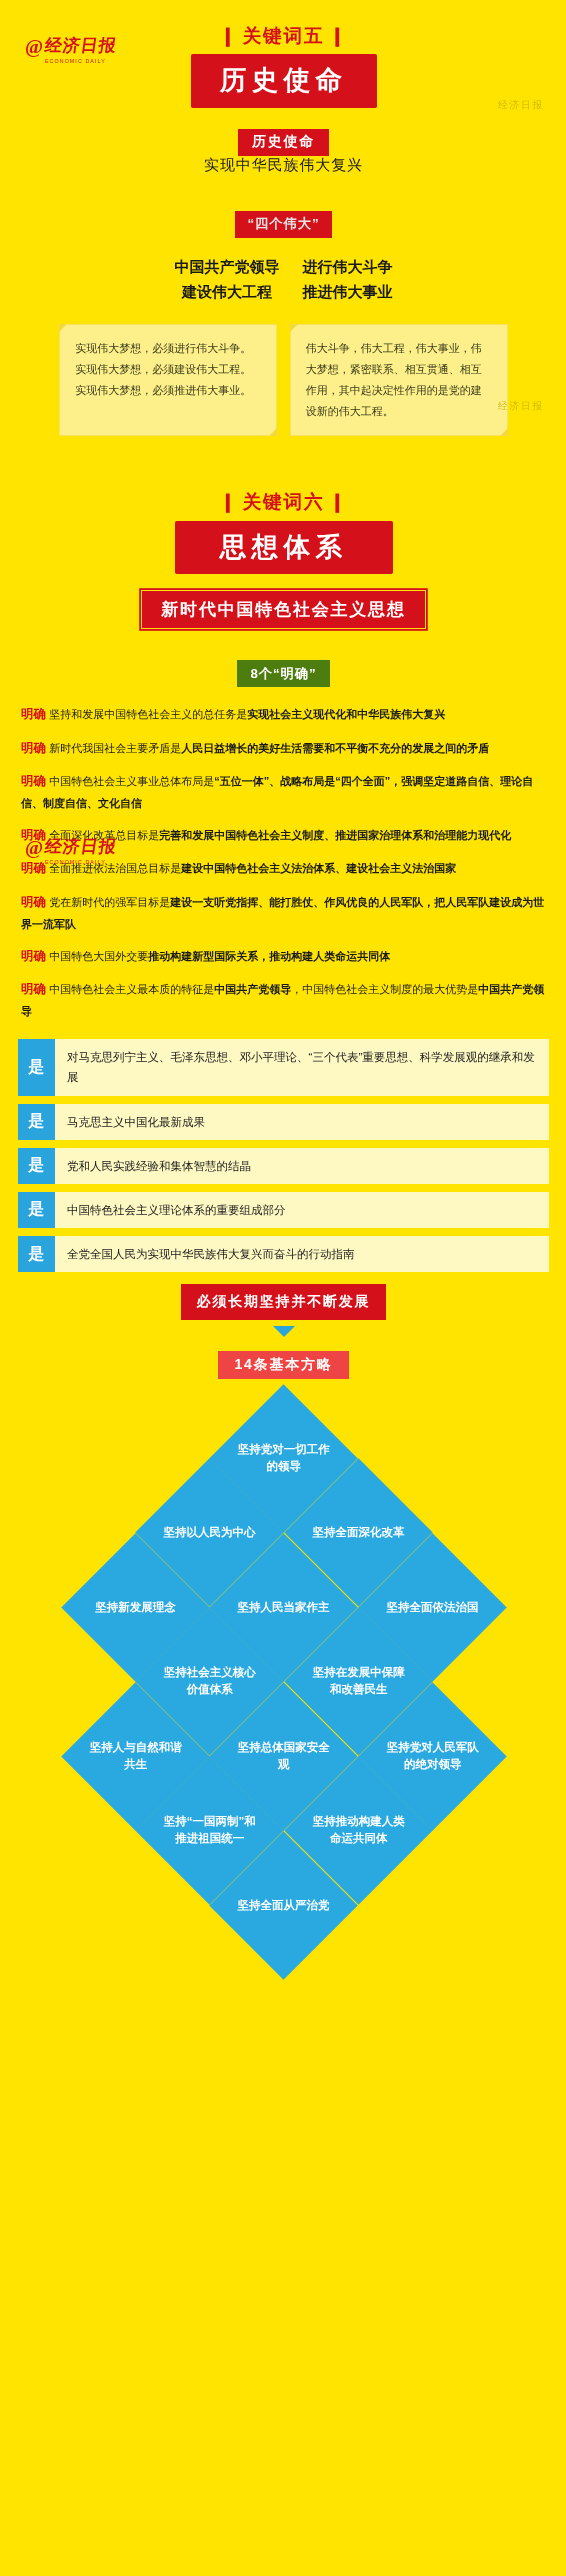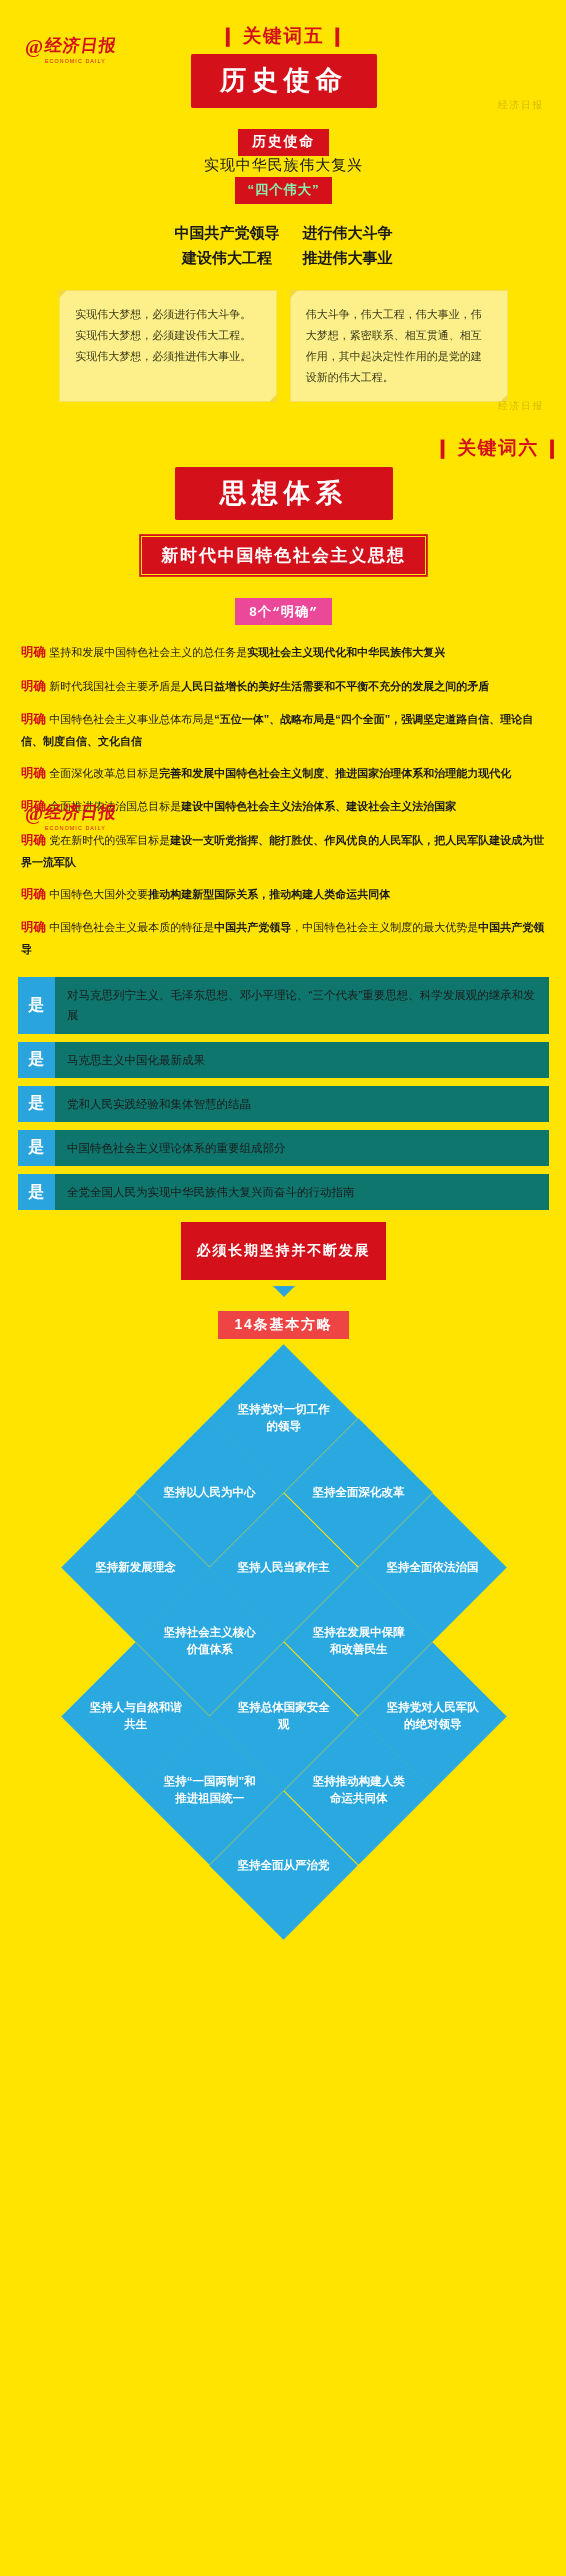--- a/index.html
+++ b/index.html
@@ -41,21 +41,21 @@
   .big-title.wide { width:218px; }
 
   .sub-chip {
     margin: 21px auto 0; display:table; background:#d4111b; color:#fff;
     font-size:14px; font-weight:bold; letter-spacing:1.8px; padding:4.4px 14px;
   }
   .center-text {
     text-align:center; font-size:15px; letter-spacing:0.9px;
   }
   .chip-quote {
-    margin: 2px auto 0; display:table; background:#d4111b; color:#86efac;
+    margin: 36px auto 0; display:table; background:#d4111b; color:#e5e5e5;
     font-size:13.3px; font-weight:bold; letter-spacing:0.9px; padding:4.4px 12.4px;
   }
   .four-great {
     margin-top:16px; display:flex; justify-content:center; gap:23px;
     text-align:center; font-size:15px; font-weight:bold; line-height:1.7;
   }
 
   .boxes {
     display:flex; justify-content:center; gap:12.4px; margin-top:19.5px;
   }
@@ -78,49 +78,49 @@
   
   .sec2 { background:#ffe400; padding: 7px 0 23px; position:relative; }
 
   .banner-red {
     margin: 16px auto 0; display:table; background:#d4111b; color:#fff;
     font-size:17px; font-weight:bold; letter-spacing:1.8px; padding:7px 19.5px;
     border:1.8px solid #ffe400; box-shadow:0 0 0 1.8px #d4111b;
   }
 
   .eight-chip {
-    margin: 23px auto 0; display:table; background:#ec4899; color:#fff;
-    font-size:13.3px; font-weight:bold; letter-spacing:0.9px; padding:4.4px 14px;font-family:Liberation Mono, monospace;
+    margin: 31px auto 0; display:table; background:#4d7c0f; color:#fff;
+    font-size:13.3px; font-weight:bold; letter-spacing:0.9px; padding:4.4px 14px;
   }
 
   .mz-list { margin: 16px 21px 0; }
   .mz-item {
     font-size:11px; line-height:1.85; margin-bottom:10.6px; color:#1a1a1a;
   }
   .mz-key {
     color:#d4111b; font-weight:bold; font-size:12.4px; margin-right:3.5px;
   }
   .mz-item b { font-weight:bold; }
 
   
   .shi-wrap { margin: 17.7px 17.7px 0; }
   .shi-row { display:flex; align-items:stretch; margin-bottom:8px; }
   .shi-badge {
     width:37px; background:#29a4dd; color:#fff; font-size:16px; font-weight:bold;
     display:flex; align-items:center; justify-content:center; flex:0 0 37px;
   }
   .shi-text {
-    flex:1; background:#0f766e; padding:8px 12.4px; font-size:11.5px; line-height:1.75;
+    flex:1; background:#fef9c3; padding:8px 12.4px; font-size:11.5px; line-height:1.75;
     display:flex; align-items:center;
   }
   .shi-row.tall .shi-text { line-height:1.75; }
 
   .must-chip {
     margin: 12.4px auto 0; display:table; background:#d4111b; color:#fff;
-    font-size:14px; font-weight:bold; letter-spacing:1.8px; padding:20px 16px;
+    font-size:14px; font-weight:bold; letter-spacing:1.8px; padding:9px 16px;
   }
   .arrow-down {
     width:0;height:0;margin:5.3px auto 0;
     border-left:11.5px solid transparent;border-right:11.5px solid transparent;
     border-top:11.5px solid #29a4dd;
   }
 
   
   .fourteen-chip {
     margin: 14px auto 0; display:table; background:#ef4444; color:#fff;
@@ -190,21 +190,21 @@
     <div class="logo-row" style="top:376px;">
       <div class="logo-box">
         <span class="logo-at">@</span>
         <div>
           <div class="logo-cn">经济日报</div>
           <div class="logo-en">ECONOMIC DAILY</div>
         </div>
       </div>
     </div>
 
-    <div class="kw-line" style="margin-top:0;text-align:right;">
+    <div class="kw-line" style="margin-top:20px;">
       <span class="bar">❙</span><span>关键词六</span><span class="bar">❙</span>
     </div>
 
     <div class="big-title wide">思想体系</div>
 
     <div class="banner-red">新时代中国特色社会主义思想</div>
 
     <div class="eight-chip">8个“明确”</div>
 
     <div class="mz-list">

